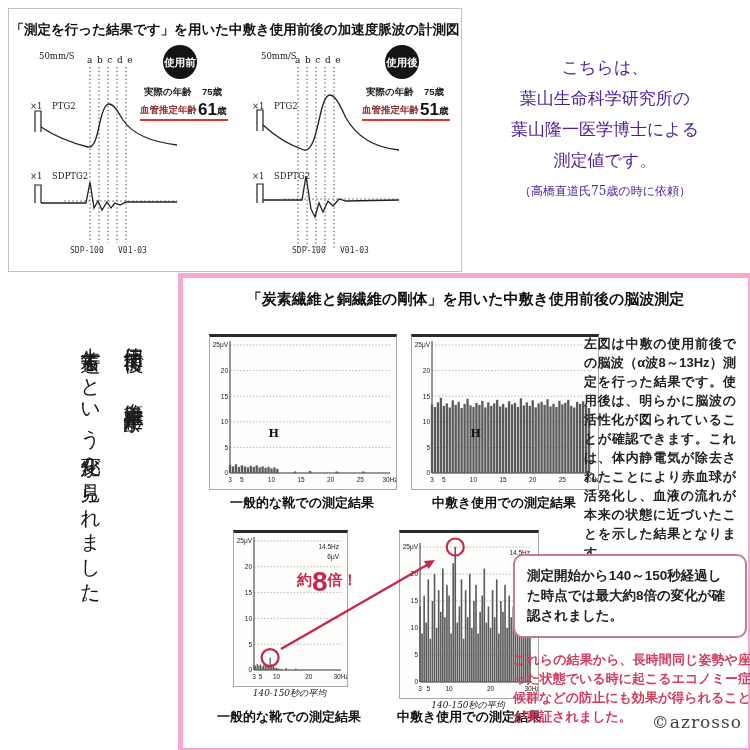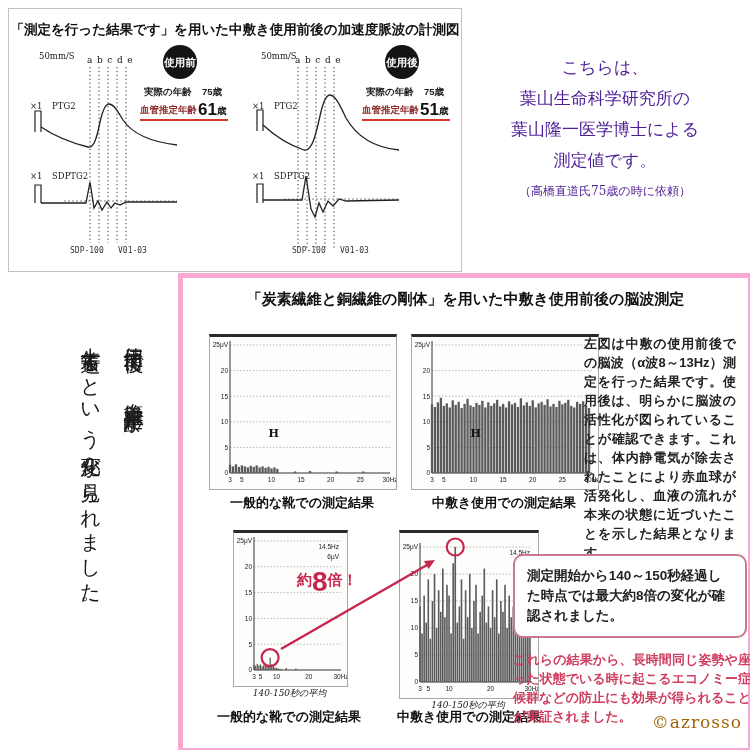--- a/index.html
+++ b/index.html
@@ -60,21 +60,21 @@
         line-height:19px;text-align:justify;}
   #ratio{left:114px;top:288px;color:#c6274b;font-weight:bold;white-space:nowrap;}
   .r-pre,.r-suf{font-size:15px;vertical-align:6px;}
   .r-num{font-size:28px;}
   #arrow-svg{left:0;top:0;width:565px;height:470px;pointer-events:none;}
   #pink-box{left:330px;top:276px;width:206px;border:2.5px solid #c87a90;border-radius:10px;
             padding:10px 12px;font-size:13.5px;font-weight:bold;color:#222;line-height:20px;background:#fff;}
   #conclusion{left:330px;top:372px;width:238px;font-size:13px;font-weight:bold;color:#cf3d5f;
               line-height:19px;text-align:justify;}
 
-  #watermark{left:628px;top:712px;width:114px;text-align:right;color:#a16207;font-size:17px;
+  #watermark{left:628px;top:712px;width:114px;text-align:right;color:#404040;font-size:17px;
              letter-spacing:1px;font-family:"DejaVu Serif","Liberation Serif",serif;z-index:5;}
 </style>
 </head>
 <body>
 
 <div class="abs" id="pulse-box">
   <div class="abs" id="pulse-title">「測定を行った結果です」を用いた中敷き使用前後の加速度脈波の計測図</div>
 
   <svg class="pulse-svg" id="pulse-svg-0" viewBox="0 0 218 226">
     <text class="ps" x="25" y="18">50mm/S</text>

